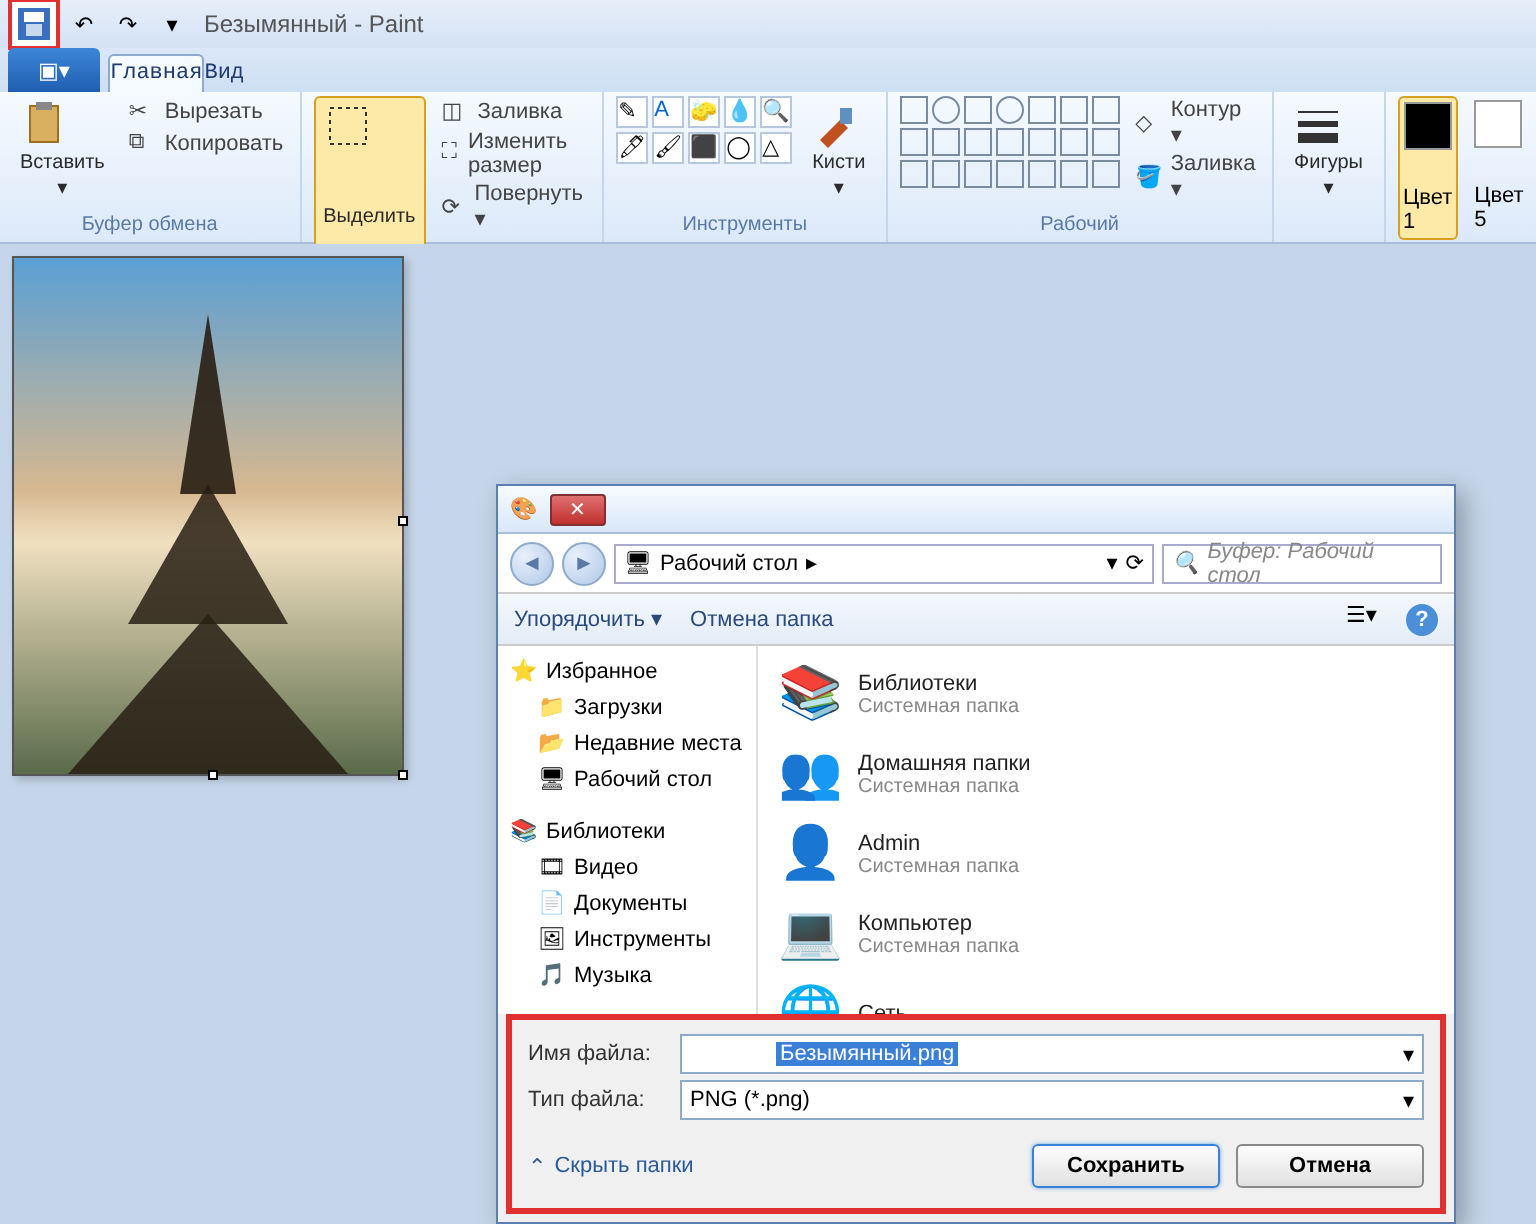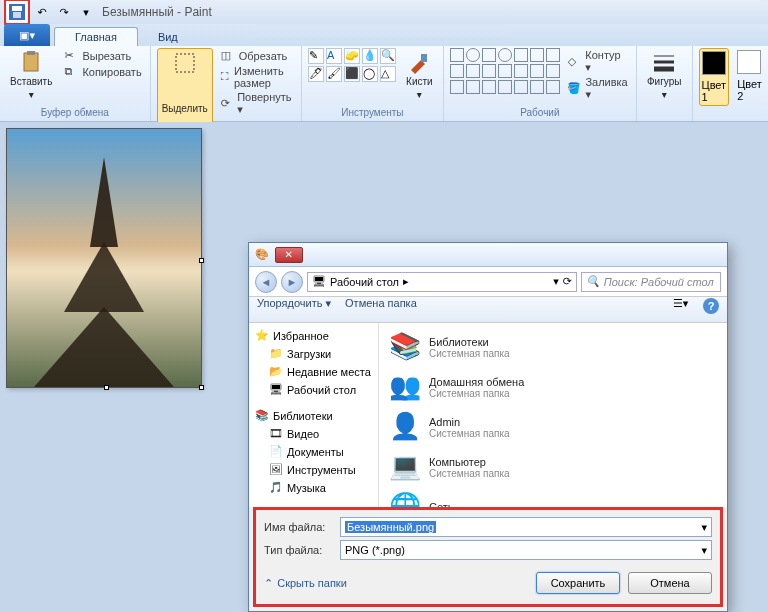--- a/index.html
+++ b/index.html
@@ -8,40 +8,40 @@
 
 .titlebar { height: 24px; background: linear-gradient(to bottom, #e6eef9, #d4e2f4); display: flex; align-items: center; padding: 0 4px; gap: 6px; }
 .qat { display: flex; align-items: center; gap: 2px; }
 .qat-btn { width: 20px; height: 20px; display: flex; align-items: center; justify-content: center; border-radius: 2px; cursor: pointer; }
 .save-highlight { border: 2px solid #e03030; background: #fff; padding: 1px; }
 .title-text { color: #555; font-size: 12px; }
 
 
 .ribbon-tabs { height: 22px; background: linear-gradient(to bottom, #dbe7f7, #cddff3); display: flex; align-items: flex-end; }
 .file-btn { width: 46px; height: 22px; background: linear-gradient(to bottom, #3d86d8, #1f5fb0); color: #fff; display: flex; align-items: center; justify-content: center; border-radius: 3px 3px 0 0; margin-left: 4px; margin-right: 4px; }
-.tab { padding: 3px 20px; color: #1f3b6e; cursor: pointer; }
+.tab { padding: 3px 0; color: #1f3b6e; cursor: pointer; font-family: Liberation Mono, monospace; }
 .tab.active { background: #f5faff; border: 1px solid #8fa9c9; border-bottom: none; border-radius: 3px 3px 0 0; }
 
 
 .ribbon { height: 76px; background: linear-gradient(to bottom, #f5faff, #dce9f9); border-bottom: 1px solid #a8bdd8; display: flex; }
 .group { border-right: 1px solid #c5d6ea; padding: 2px 6px; display: flex; flex-direction: column; align-items: center; }
 .group-row { display: flex; align-items: flex-start; gap: 6px; flex: 1; }
 .group-label { color: #5a7aa5; font-size: 10px; text-align: center; padding: 1px 0; }
-.big-btn { display: flex; flex-direction: column; align-items: center; gap: 2px; padding: 2px 4px; cursor: pointer; }
+.big-btn { display: flex; flex-direction: column; gap: 2px; padding: 2px 4px; cursor: pointer; }
 .big-btn .ico { width: 24px; height: 24px; }
 .big-btn .lbl { font-size: 10px; color: #2a2a2a; text-align: center; line-height: 1.1; }
 .small-btns { display: flex; flex-direction: column; gap: 0px; }
 .small-btn { display: flex; align-items: center; gap: 4px; padding: 1px 2px; cursor: pointer; color: #444; font-size: 10px; }
 .small-btn .sico { width: 14px; height: 14px; }
 .tool-grid { display: grid; grid-template-columns: repeat(5, 16px); gap: 2px; }
 .tool-grid .t { width: 16px; height: 16px; background: #fff; border: 1px solid #b8c8dc; }
 .shape-grid { display: grid; grid-template-columns: repeat(7, 14px); gap: 2px; }
 .shape-grid .s { width: 14px; height: 14px; border: 1px solid #7a8ba0; }
 .color-box { width: 24px; height: 24px; border: 1px solid #999; }
-.color-big { display: flex; flex-direction: column; align-items: center; gap: 4px; padding: 2px; cursor: pointer; }
+.color-big { display: flex; flex-direction: column; align-items: center; gap: 18px; padding: 2px; cursor: pointer; }
 .color-big.sel { background: #fde9a8; border: 1px solid #d8a020; border-radius: 3px; }
 
 
 .canvas-area { position: relative; background: #c5d6ea; height: 490px; padding: 6px; }
 .canvas { width: 196px; height: 260px; background: #fff; border: 1px solid #555; box-shadow: 2px 2px 4px rgba(0,0,0,.2); position: relative; }
 
 .img { width: 100%; height: 100%; background: linear-gradient(to bottom, #5a9fd4 0%, #d6b890 45%, #f0e0c0 55%, #5a6b4a 100%); position: relative; overflow: hidden; }
 .tower-base { position:absolute; bottom:0; left:50%; transform:translateX(-50%); width:0; height:0; border-left:70px solid transparent; border-right:70px solid transparent; border-bottom:80px solid rgba(40,30,20,.85);}
 .tower-mid { position:absolute; bottom:75px; left:50%; transform:translateX(-50%); width:0; height:0; border-left:40px solid transparent; border-right:40px solid transparent; border-bottom:70px solid rgba(40,30,20,.85);}
 .tower-top { position:absolute; bottom:140px; left:50%; transform:translateX(-50%); width:0; height:0; border-left:14px solid transparent; border-right:14px solid transparent; border-bottom:90px solid rgba(40,30,20,.9);}
@@ -49,44 +49,44 @@
 
 
 .dialog { position: absolute; left: 248px; top: 120px; width: 480px; height: 370px; background: #f0f0f0; border: 1px solid #5a7fb0; box-shadow: 4px 4px 12px rgba(0,0,0,.3); display:flex; flex-direction:column; }
 .dlg-title { height: 24px; background: linear-gradient(to bottom,#f6fbff,#d9e7f9); border-bottom: 1px solid #a8bdd8; display: flex; align-items: center; padding: 0 6px; gap: 6px; }
 .dlg-title .txt { flex: 1; color: #333; }
 .close-btn { width: 28px; height: 16px; background: linear-gradient(to bottom,#e07070,#c03030); border: 1px solid #803030; border-radius: 2px; color: #fff; display: flex; align-items: center; justify-content: center; font-size: 10px; cursor: pointer; }
 .nav-bar { height: 30px; background: #fff; border-bottom: 1px solid #ccc; display: flex; align-items: center; padding: 0 6px; gap: 4px; }
 .nav-btn { width:22px; height:22px; border-radius:50%; background: radial-gradient(circle at 30% 30%, #e8f0fb, #b0c8e8); border:1px solid #8fa9c9; cursor:pointer; display:flex; align-items:center; justify-content:center; color:#5a7aa5; }
 .addr { flex:1; height:20px; border:1px solid #aac; background:#fff; display:flex; align-items:center; padding:0 4px; gap:4px; }
 .search { width:140px; height:20px; border:1px solid #aac; background:#fff; padding:0 4px; color:#888; font-style:italic; display:flex; align-items:center; gap:4px; }
-.toolbar2 { height:26px; background: linear-gradient(to bottom,#f4f8fd,#e3ecf7); border-bottom:1px solid #ccc; display:flex; align-items:flex-start; padding:0 8px; gap:14px; }
+.toolbar2 { height:26px; background: linear-gradient(to bottom,#f4f8fd,#e3ecf7); border-bottom:1px solid #ccc; display:flex; align-items:center; padding:0 8px; gap:14px; }
 .tb-btn { color:#2a4a7a; cursor:pointer; display:flex; align-items:center; gap:3px; }
 .help-ico { width:16px; height:16px; border-radius:50%; background:#4a8fd8; color:#fff; display:flex; align-items:center; justify-content:center; font-weight:bold; margin-left:auto; }
 .view-ico { width:24px; height:18px; display:flex; }
 
 .dlg-body { flex:1; display:flex; background:#fff; overflow:hidden; }
 .tree { width:130px; border-right:1px solid #e0e0e0; padding:4px 2px; overflow:hidden; }
 .tree-item { display:flex; align-items:center; gap:4px; padding:2px 4px; cursor:pointer; white-space:nowrap; }
 .tree-item.indent { padding-left:18px; }
 .tree-ico { width:14px; height:14px; flex-shrink:0; }
 .content { flex:1; padding:4px; overflow:hidden; }
 .c-item { display:flex; align-items:center; gap:8px; padding:4px 6px; cursor:pointer; }
 .c-ico { width:32px; height:32px; flex-shrink:0; }
 .c-txt .name { font-size:11px; color:#222; }
 .c-txt .sub { font-size:10px; color:#888; }
 
 .bottom-highlight { border:3px solid #e03030; margin:0 4px 4px; padding:4px 8px 10px; }
 .field-row { display:flex; align-items:center; gap:6px; margin:3px 0; }
 .field-row .flabel { width:70px; text-align:left; color:#333; }
 .field-row .finput { flex:1; height:20px; border:1px solid #8fa9c9; background:#fff; padding:0 4px; display:flex; align-items:center; }
-.sel-text { background:#3a7fd8; color:#fff; padding:0 2px; }
+.sel-text { background:#3a7fd8; color:#fff; padding:0 2px;margin-left:43px; }
 .btn-row { display:flex; align-items:center; margin-top:12px; }
 .expand { color:#2a5a9a; cursor:pointer; display:flex; align-items:center; gap:4px; }
-.push-btn { width:84px; height:22px; border:1px solid #8a8a8a; background:linear-gradient(to bottom,#fdfdfd,#e0e0e0); border-radius:3px; cursor:pointer; display:flex; align-items:center; justify-content:center; }
+.push-btn { width:94px; height:22px; border:1px solid #8a8a8a; background:linear-gradient(to bottom,#fdfdfd,#e0e0e0); border-radius:3px; cursor:pointer; display:flex; align-items:center; justify-content:center;font-weight:bold; }
 .push-btn.default { border:1px solid #3a7fd8; box-shadow:0 0 2px #6aa8e8; }
 
 
 .floppy { width:16px; height:16px; background:#3a6fc0; position:relative; }
 .floppy::after{content:"";position:absolute;left:3px;top:2px;width:10px;height:5px;background:#fff;}
 .floppy::before{content:"";position:absolute;left:4px;bottom:2px;width:8px;height:6px;background:#c8d8ef;}
 </style>
 </head>
 <body>
 
@@ -141,21 +141,21 @@
       <div class="big-btn" style="background:#fde9a8;border:1px solid #d8a020;border-radius:3px;gap:28px;">
         <svg class="ico" viewBox="0 0 24 24">
             <rect x="3" y="3" width="18" height="18" fill="none" stroke="#333" stroke-dasharray="2 2"></rect>
           </svg>
         <span class="lbl">Выделить</span>
           <span class="lbl">▾</span>
       </div>
       <div class="small-btns">
         <div class="small-btn">
             <span class="sico">◫</span>
-            <span>Обрезать</span>
+            <span>Заливка</span>
           </div>
         <div class="small-btn">
             <span class="sico">⛶</span>
             <span>Изменить размер</span>
           </div>
         <div class="small-btn">
             <span class="sico">⟳</span>
             <span>Повернуть ▾</span>
           </div>
       </div>
@@ -244,21 +244,21 @@
   </div>
 
   <div class="group" style="border-right:none">
     <div class="group-row">
       <div class="color-big sel">
         <div class="color-box" id="c1box" style="background: rgb(0, 0, 0);"></div>
         <span class="lbl">Цвет 1</span>
       </div>
       <div class="color-big">
         <div class="color-box" id="c2box" style="background: rgb(255, 255, 255);"></div>
-        <span class="lbl">Цвет 2</span>
+        <span class="lbl">Цвет 5</span>
       </div>
 
     </div>
 
   </div>
 </div>
 
 <div class="canvas-area">
   <div class="canvas">
     <div class="img">
@@ -281,21 +281,21 @@
       <div class="nav-btn">►</div>
       <div class="addr">
         <span>🖥</span>
         <span>Рабочий стол</span>
         <span>▸</span>
         <span style="margin-left:auto">▾</span>
         <span>⟳</span>
       </div>
       <div class="search">
         <span>🔍</span>
-        <span>Поиск: Рабочий стол</span>
+        <span>Буфер: Рабочий стол</span>
       </div>
     </div>
     <div class="toolbar2">
       <div class="tb-btn">
           <span>Упорядочить ▾</span>
         </div>
       <div class="tb-btn">
           <span>Отмена папка</span>
         </div>
       <div style="margin-left:auto;display:flex;gap:6px;align-items:center">
@@ -349,21 +349,21 @@
           <div class="c-item">
             <div class="c-ico" style="font-size:26px">📚</div>
             <div class="c-txt">
               <div class="name">Библиотеки</div>
               <div class="sub">Системная папка</div>
             </div>
           </div>
           <div class="c-item">
             <div class="c-ico" style="font-size:26px">👥</div>
             <div class="c-txt">
-              <div class="name">Домашняя обмена</div>
+              <div class="name">Домашняя папки</div>
               <div class="sub">Системная папка</div>
             </div>
           </div>
           <div class="c-item">
             <div class="c-ico" style="font-size:26px">👤</div>
             <div class="c-txt">
               <div class="name">Admin</div>
               <div class="sub">Системная папка</div>
             </div>
           </div>

